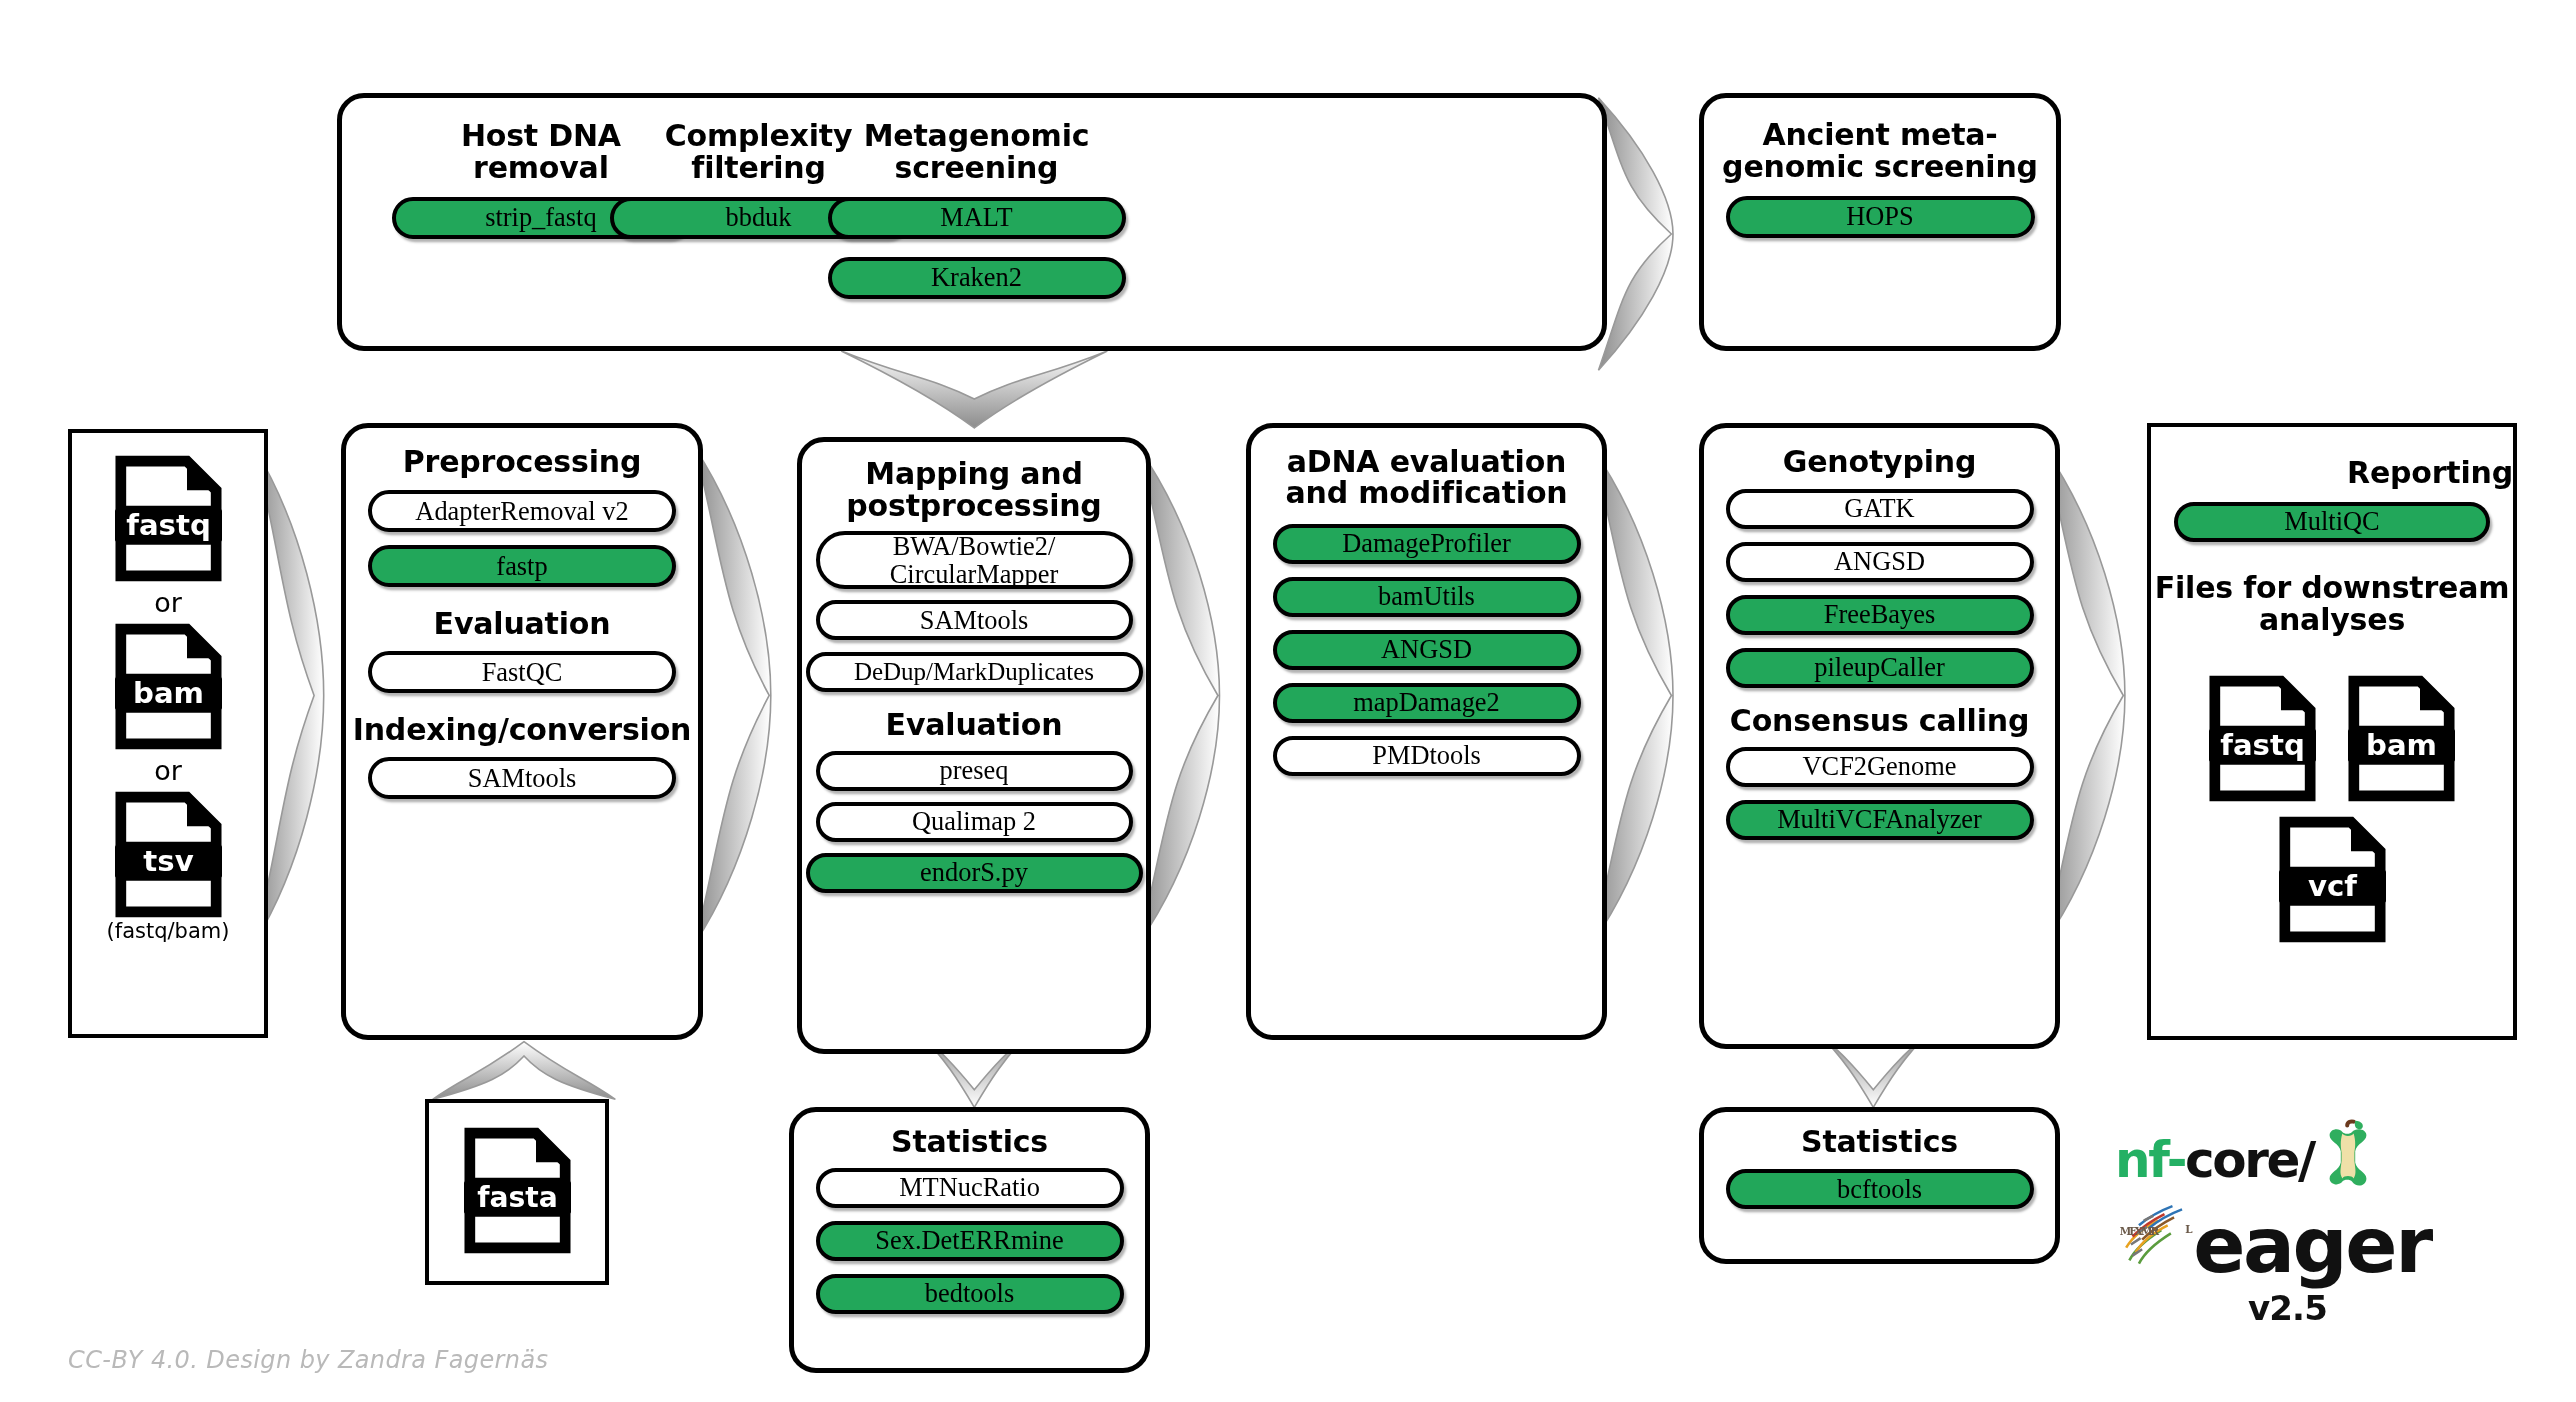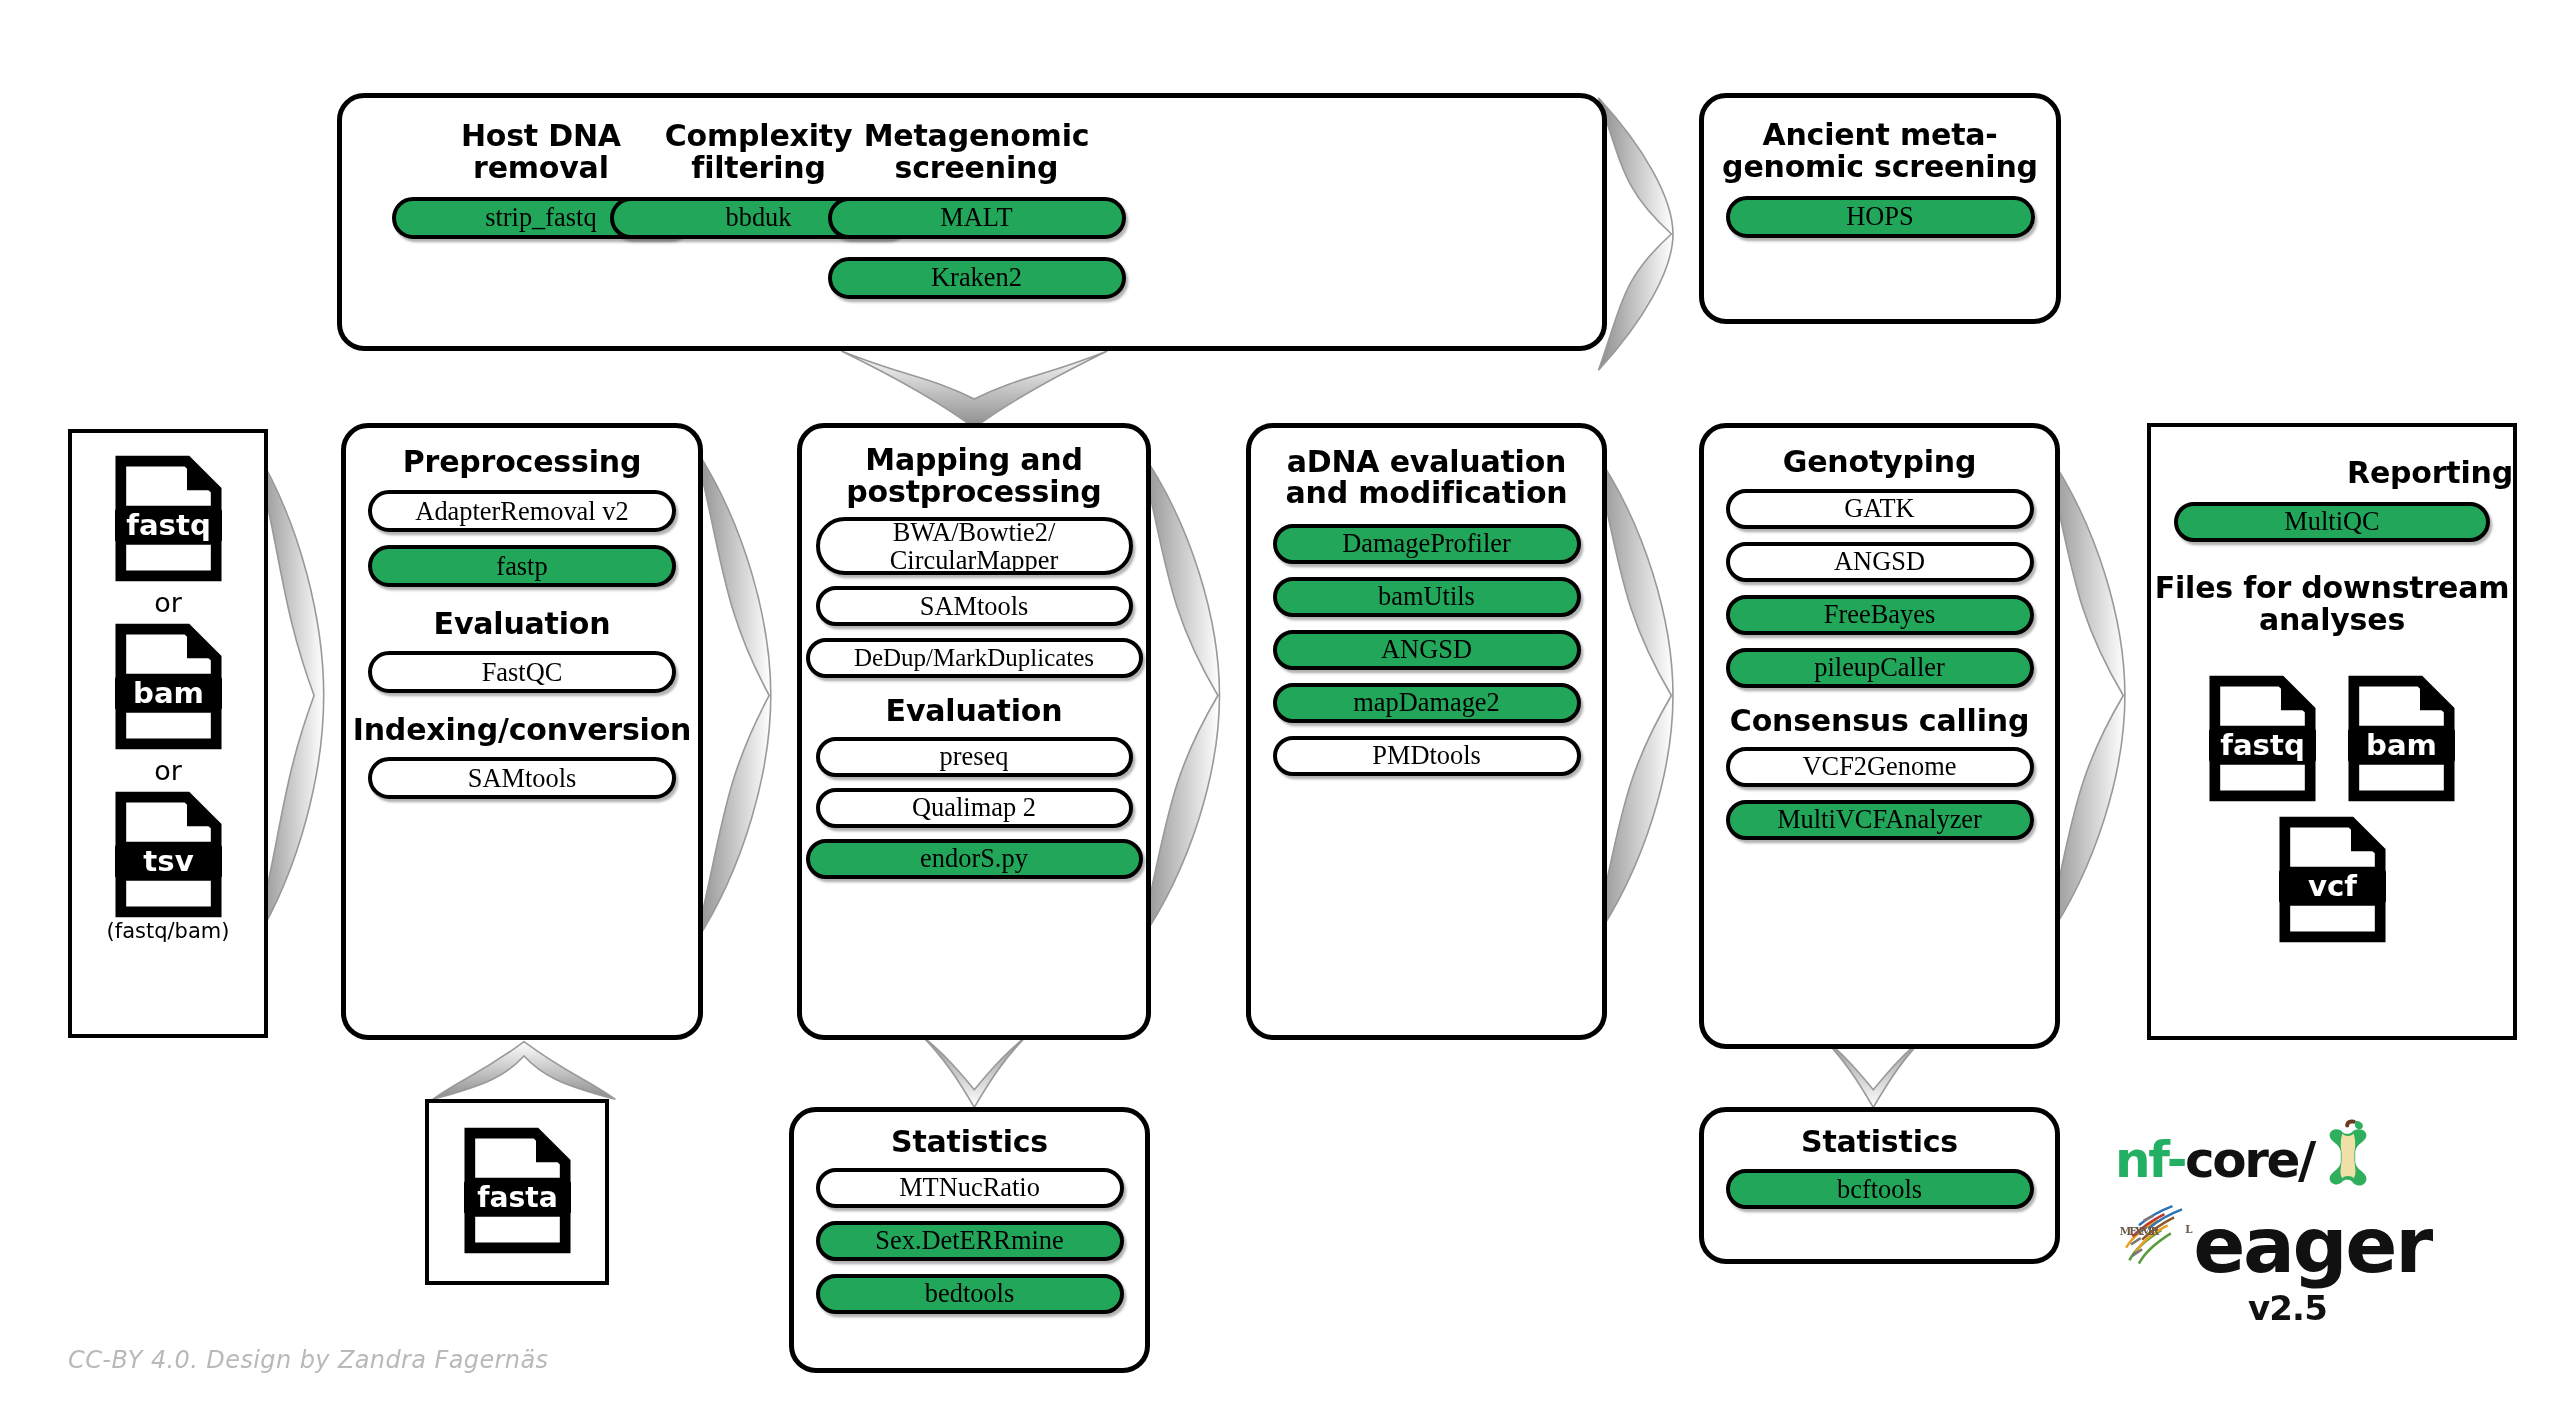--- a/index.html
+++ b/index.html
@@ -156,21 +156,21 @@
   <div class="abs" style="left:458px;top:22.4px;width:353px;">
     <div class="card-title">
       <span>Metagenomic</span><br>
       <span>screening</span>
     </div>
     <div class="pill green" style="margin:13px auto 0;width:298px;height:42px;">MALT</div>
     <div class="pill green" style="margin:17.6px auto 0;width:298px;height:42px;">Kraken2</div>
   </div>
 </div>
 
-<div class="card" style="left:1699px;top:93px;width:362px;height:231px;">
+<div class="card" style="left:1699px;top:93px;width:362px;height:258px;">
   <div class="card-title" style="margin-top:21px;">
     <span>Ancient meta-</span><br>
     <span>genomic screening</span>
   </div>
   <div class="pill green" style="margin:13px auto 0;width:309px;height:42px;">HOPS</div>
 </div>
 
 <div class="card sharp" style="left:68px;top:429px;width:200px;height:609px;">
 
   <div class="fileicon" style="margin:22.4px auto 0;width:107px;">
@@ -221,21 +221,21 @@
   <div class="fileicon" style="margin:24px auto 0;width:107px;">
     <svg viewBox="0 0 110 130" width="107" height="127">
       <path d="M6 6 H74 L104 36 V124 H6 Z" fill="#fff" stroke="#000" stroke-width="11"></path>
       <path d="M74 6 L104 36 H74 Z" fill="#000"></path>
       <rect x="-2" y="52" width="114" height="40" rx="11" fill="#000"></rect>
       <text x="55" y="82" font-family="DejaVu Sans, Liberation Sans, sans-serif" font-size="29" font-weight="bold" fill="#fff" text-anchor="middle">fasta</text>
     </svg>
   </div>
 </div>
 
-<div class="card" style="left:797px;top:423px;width:354px;height:617px;">
+<div class="card" style="left:797px;top:437px;width:354px;height:617px;">
   <div class="card-title" style="margin-top:16px;">
     <span>Mapping and</span><br>
     <span>postprocessing</span>
   </div>
 
   <div class="pill tall" style="margin:9.6px auto 0;width:317px;height:58px;flex-direction:column;">
     <span>BWA/Bowtie2/</span>
     <span>CircularMapper</span>
   </div>
   <div class="pill" style="margin:11.2px auto 0;width:317px;height:40px;">SAMtools</div>

